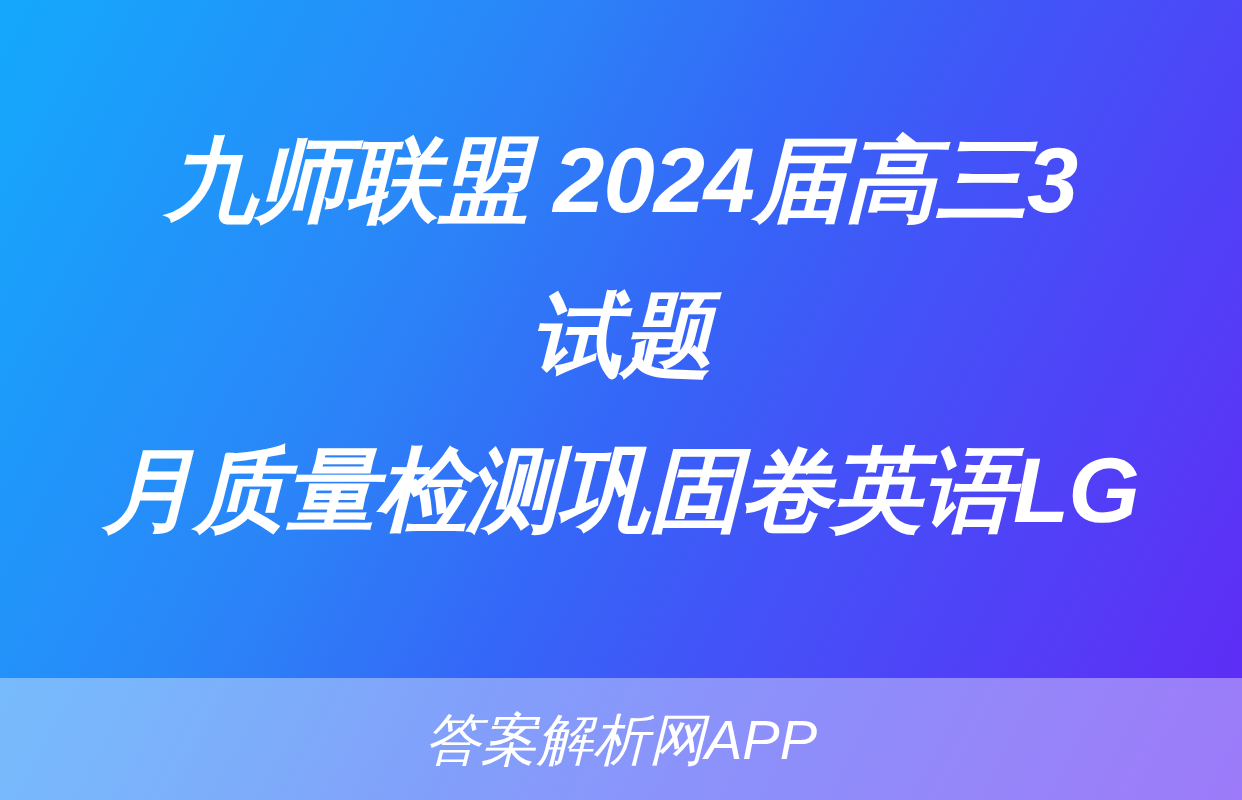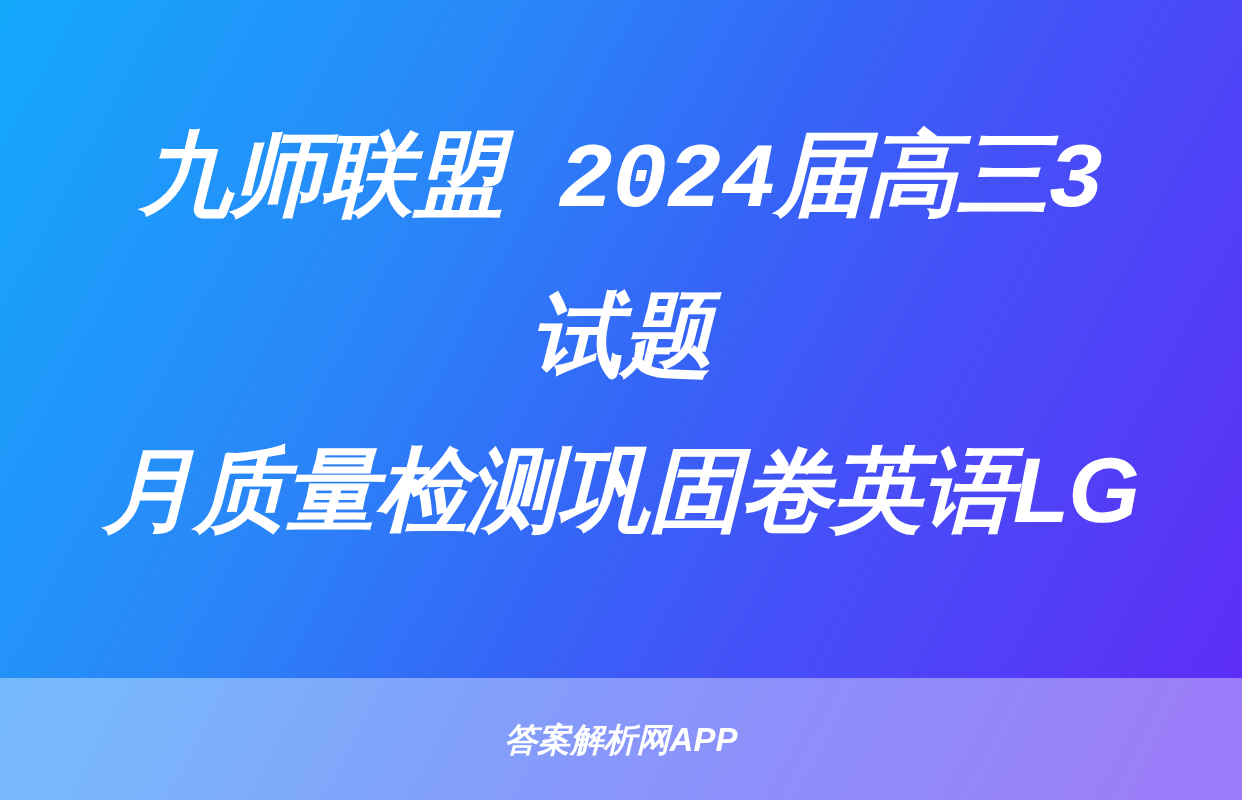--- a/index.html
+++ b/index.html
@@ -55,40 +55,40 @@
     color: #FFFFFF;
     font-size: 92px;
     line-height: 155px;
     font-weight: 700;
     font-style: italic;
     letter-spacing: -1px;
     white-space: nowrap;
     text-rendering: geometricPrecision;
   }
 
-  .title-line.line-1 { margin-top: -6px; font-family: Liberation Mono, monospace; }
+  .title-line.line-1 { margin-top: -6px; }
 
   
   #footer-band {
     position: absolute;
     left: 0;
     top: 678px;
     width: 1242px;
     height: 122px;
     background: rgba(255, 255, 255, 0.38);
     display: flex;
     align-items: center;
     justify-content: center;
   }
 
   #watermark-text {
     color: #FFFFFF;
-    font-size: 33px;
+    font-size: 56px;
     line-height: 50px;
-    font-weight: 700;
+    font-weight: 400;
     font-style: italic;
     letter-spacing: 0px;
     white-space: nowrap;
     margin-top: 2px;
   }
 </style>
 </head>
 <body>
 
 <div id="poster">

